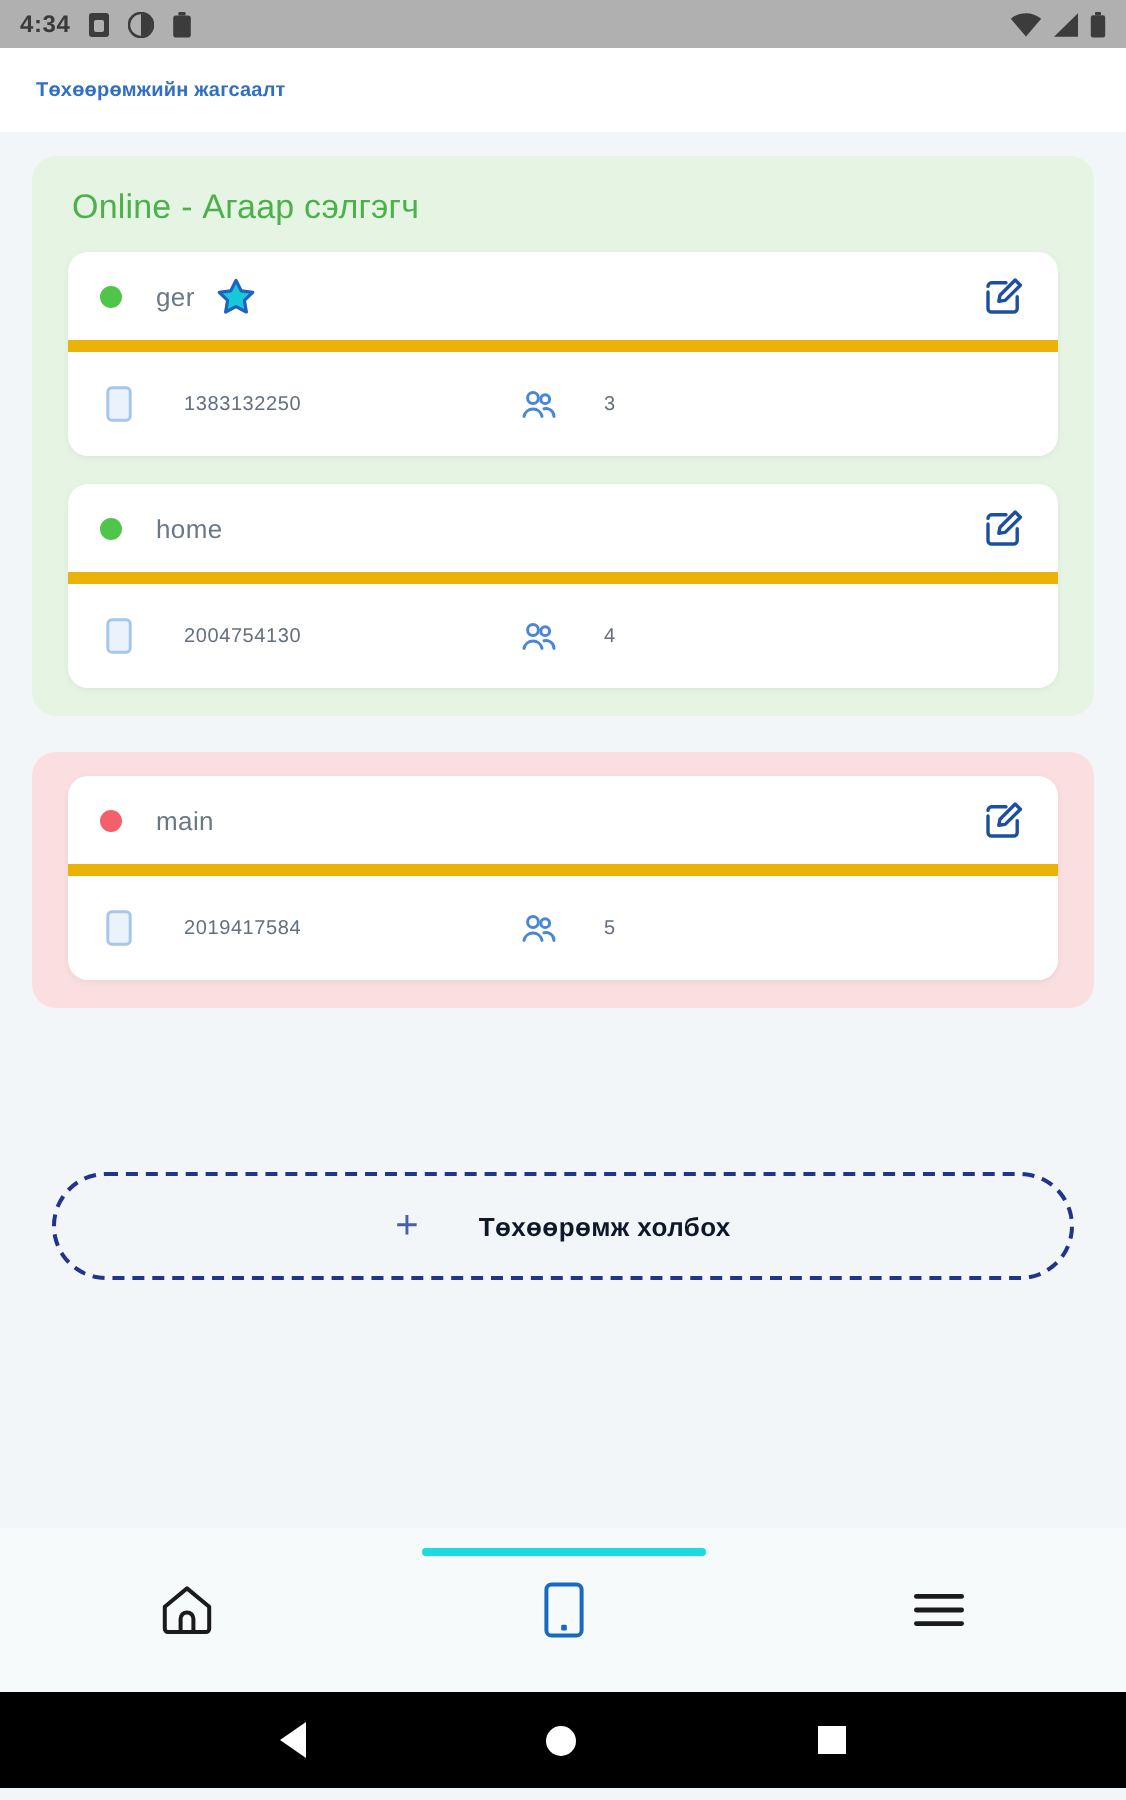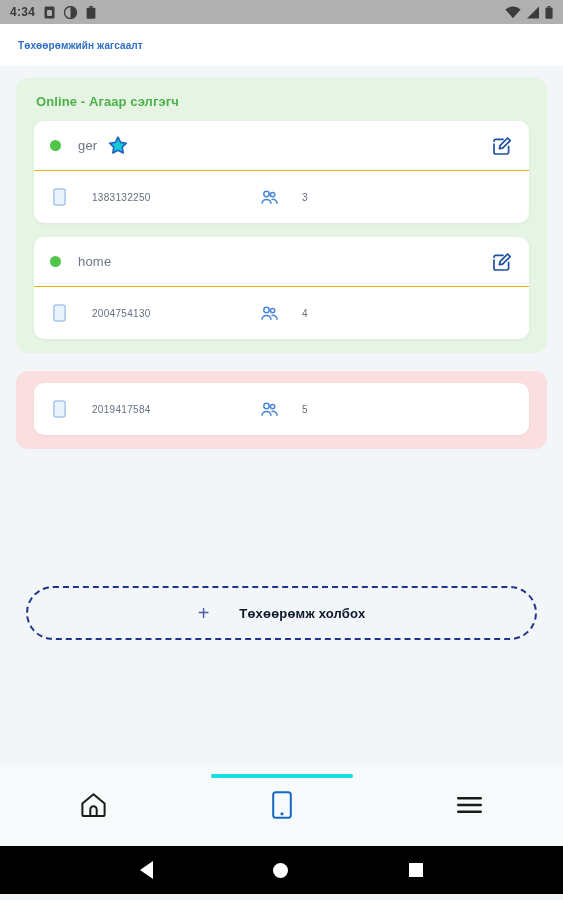--- a/index.html
+++ b/index.html
@@ -45,41 +45,41 @@
   
   .group{
     border-radius:12px;
     padding:12px 0 14px 0;
     margin-bottom:18px;
   }
   .group.online { background:#e6f5e3; }
   .group.offline{ background:#fbdfe0; }
 
   .group-title{
-    font-size:13px; font-weight:700;
+    font-size:17px; font-weight:400;
     padding:4px 20px 12px 20px;
     letter-spacing:.1px;
   }
   .group.online  .group-title{ color:#4cb14a; }
   .group.offline .group-title{ color:#f0545c; }
 
   
   .card{
     background:#ffffff;
     border-radius:10px;
     margin:0 18px 14px 18px;
     box-shadow:0 1px 3px rgba(40,60,90,.07);
     overflow:hidden;
   }
   .card:last-child{ margin-bottom:0; }
 
   .card-head{
     display:flex; align-items:center;
     height:50px; padding:0 14px 0 16px;
-    border-bottom:1px solid #eab308;
+    border-bottom:6px solid #eab308;
   }
   .dot{ width:11px; height:11px; border-radius:50%; flex:none; }
   .dot.online { background:#4fc64a; }
   .dot.offline{ background:#f4606a; }
 
   .card-name{
     font-size:13px; color:#6b7785;
     margin-left:17px; letter-spacing:.2px;
   }
   .star-wrap{ margin-left:11px; display:flex; align-items:center; }
@@ -271,20 +271,31 @@
           </span>
           <span class="meta-txt">4</span>
         </span>
       </div>
     </div>
   </div>
 
   <div class="group offline">
 
     <div class="card">
+      <div class="card-head">
+        <span class="dot offline"></span>
+        <span class="card-name">main</span>
+        <span class="head-spacer"></span>
+        <span class="edit-btn">
+          <svg width="20" height="20" viewBox="0 0 20 20">
+            <path d="M2 5.2 A1.8 1.8 0 0 1 3.8 3.4 L11 3.4 M16.6 10.4 L16.6 16.2 A1.8 1.8 0 0 1 14.8 18 L3.8 18 A1.8 1.8 0 0 1 2 16.2 L2 8" fill="none" stroke="#1d4fa0" stroke-width="1.7" stroke-linecap="round"></path>
+            <path d="M7.4 12.6 L8 9.6 L15.6 2 L18.2 4.6 L10.6 12.2 Z" fill="none" stroke="#1d4fa0" stroke-width="1.7" stroke-linejoin="round"></path>
+          </svg>
+        </span>
+      </div>
       <div class="card-body">
         <span class="meta device">
           <span class="meta-ico">
             <svg width="13" height="18" viewBox="0 0 13 18">
               <rect x="0.9" y="0.9" width="11.2" height="16.2" rx="2" fill="#eaf2fc" stroke="#a8c6ea" stroke-width="1.5"></rect>
             </svg>
           </span>
           <span class="meta-txt">2019417584</span>
         </span>
         <span class="meta">

